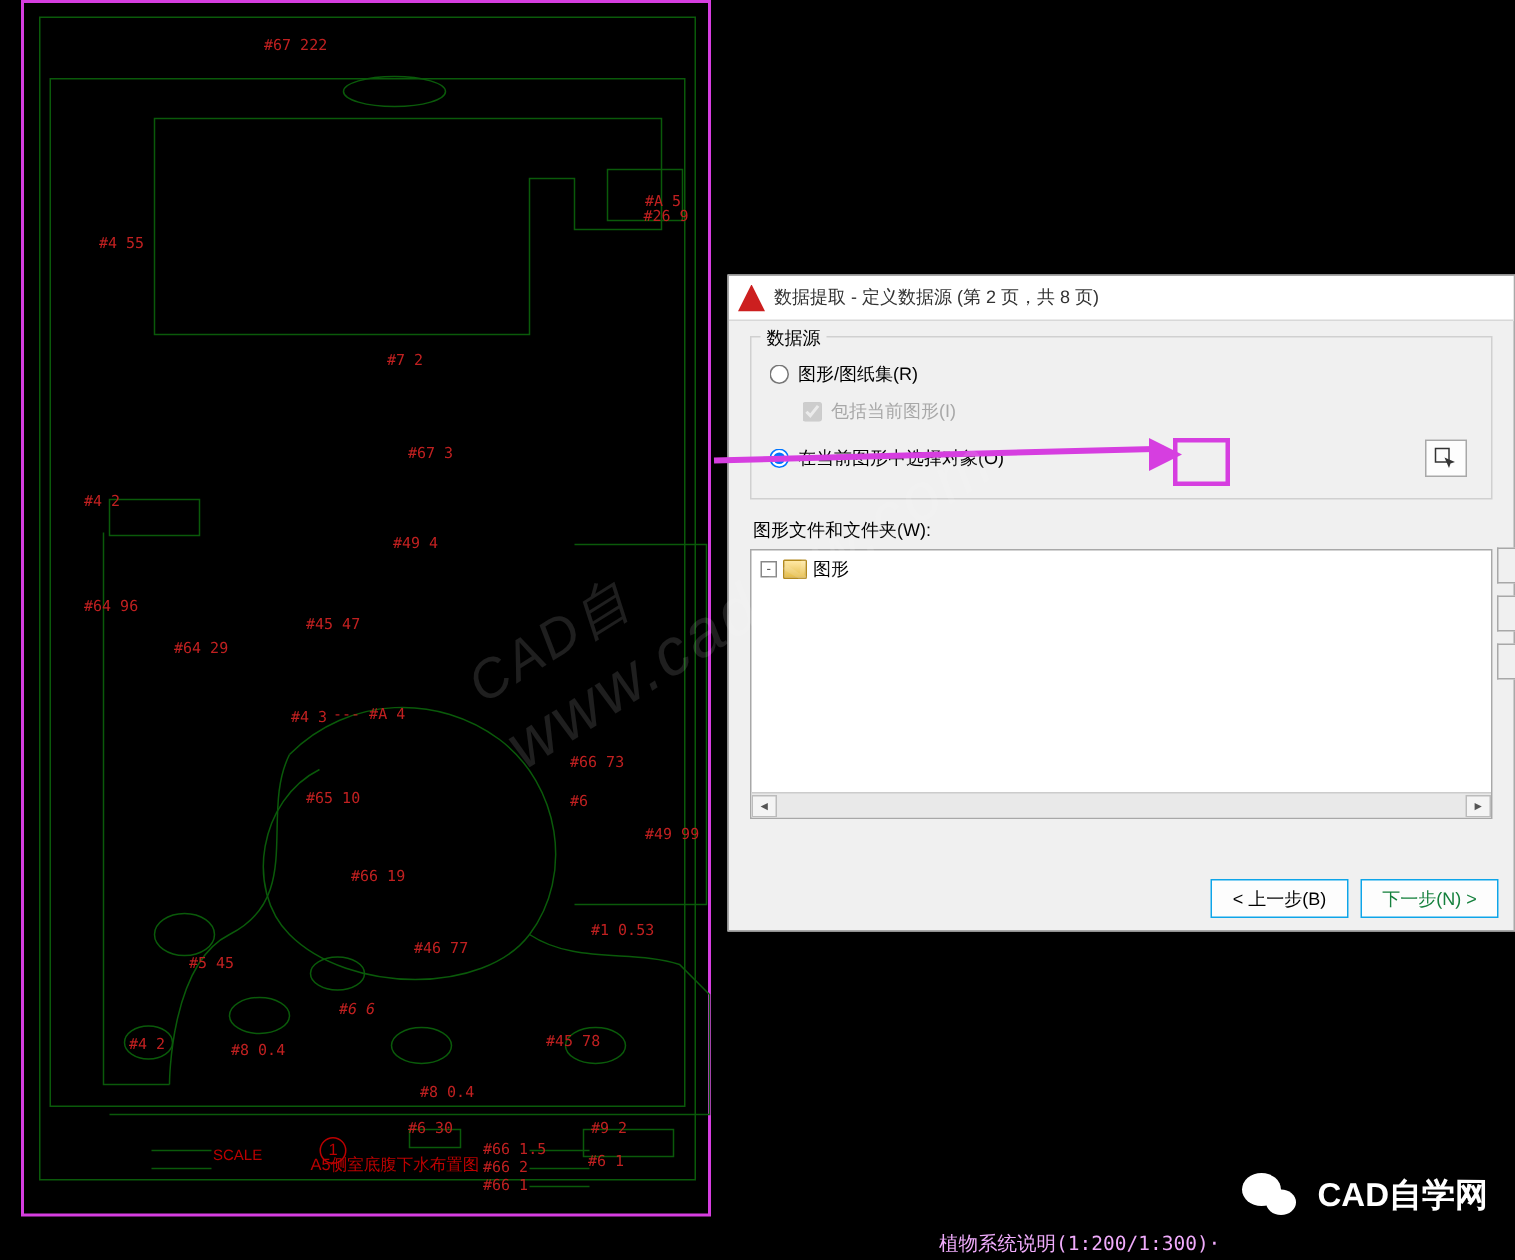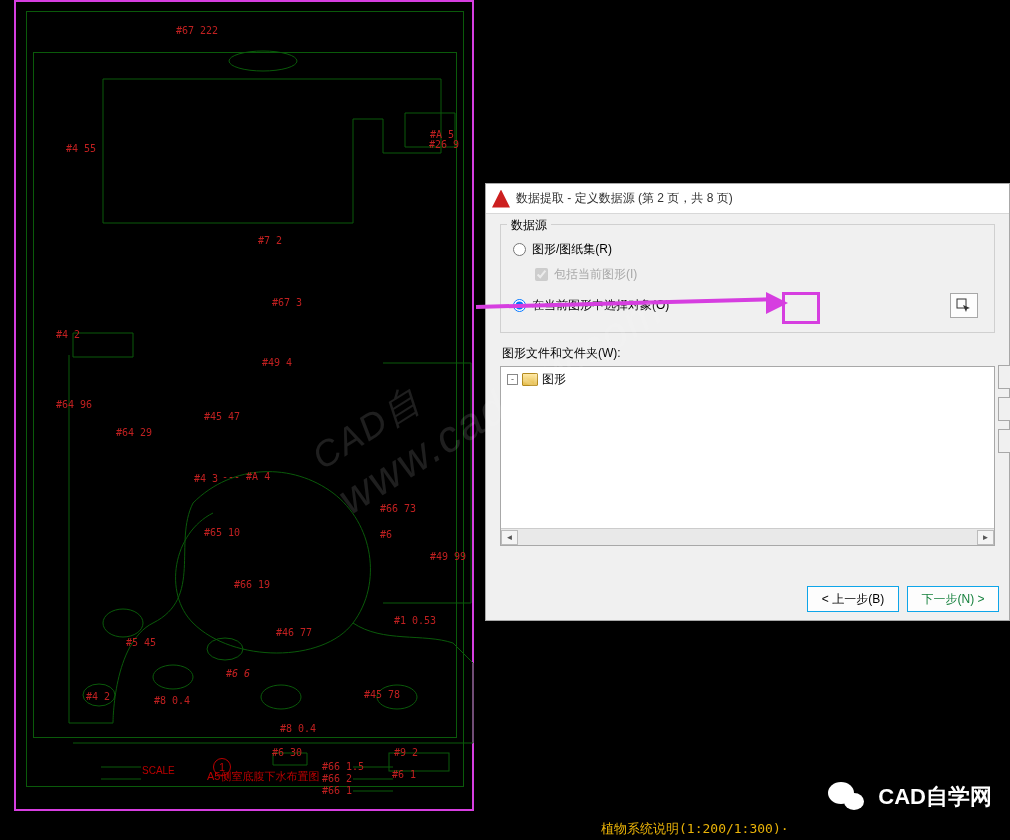--- a/index.html
+++ b/index.html
@@ -70,22 +70,22 @@
     line-height: 16px;
   }
   .scale-lbl {
     position: absolute;
     left: 115px; bottom: 10px;
     color: #b00;
     font-size: 10px;
   }
   .ratio-text {
     position: absolute;
-    left: 601px; top: 820px;
-    color: #eab308;
+    left: 626px; top: 820px;
+    color: #f0abfc;
     font-size: 13px;
     font-family: SimSun, monospace;
     white-space: nowrap;
   }
 
   
   .arrow-line {
     position: absolute;
     left: 476px; top: 305px;
     width: 300px; height: 4px;
@@ -359,21 +359,21 @@
         <rect x="336" y="730" width="60" height="18"></rect>
       </g>
     </svg>
     <div class="circle-num">1</div>
     <div class="plan-title">A5侧室底腹下水布置图</div>
     <div class="scale-lbl">SCALE</div>
   </div>
   <div id="cad-labels-host">
       <div class="cad-label" style="left: 176px; top: 25px;">#67 222</div>
       <div class="cad-label" style="left: 430px; top: 129px;">#A 5</div>
-      <div class="cad-label" style="left: 66px; top: 143px;">#4 55</div>
+      <div class="cad-label" style="left: 66px; top: 157px;">#4 55</div>
       <div class="cad-label" style="left: 248px; top: 297px; margin-left: 24px;">#67 3</div>
       <div class="cad-label" style="left: 204px; top: 411px;">#45 47</div>
       <div class="cad-label" style="left: 204px; top: 527px;">#65 10</div>
       <div class="cad-label" style="left: 234px; top: 579px;">#66 19</div>
       <div class="cad-label" style="left: 56px; top: 399px;">#64 96</div>
       <div class="cad-label" style="left: 116px; top: 427px; text-align: right;">#64 29</div>
       <div class="cad-label" style="left: 56px; top: 329px;">#4 2</div>
       <div class="cad-label" style="left: 262px; top: 357px;">#49 4</div>
       <div class="cad-label" style="left: 258px; top: 235px;">#7 2</div>
       <div class="cad-label" style="left: 194px; top: 473px;">#4 3</div>

